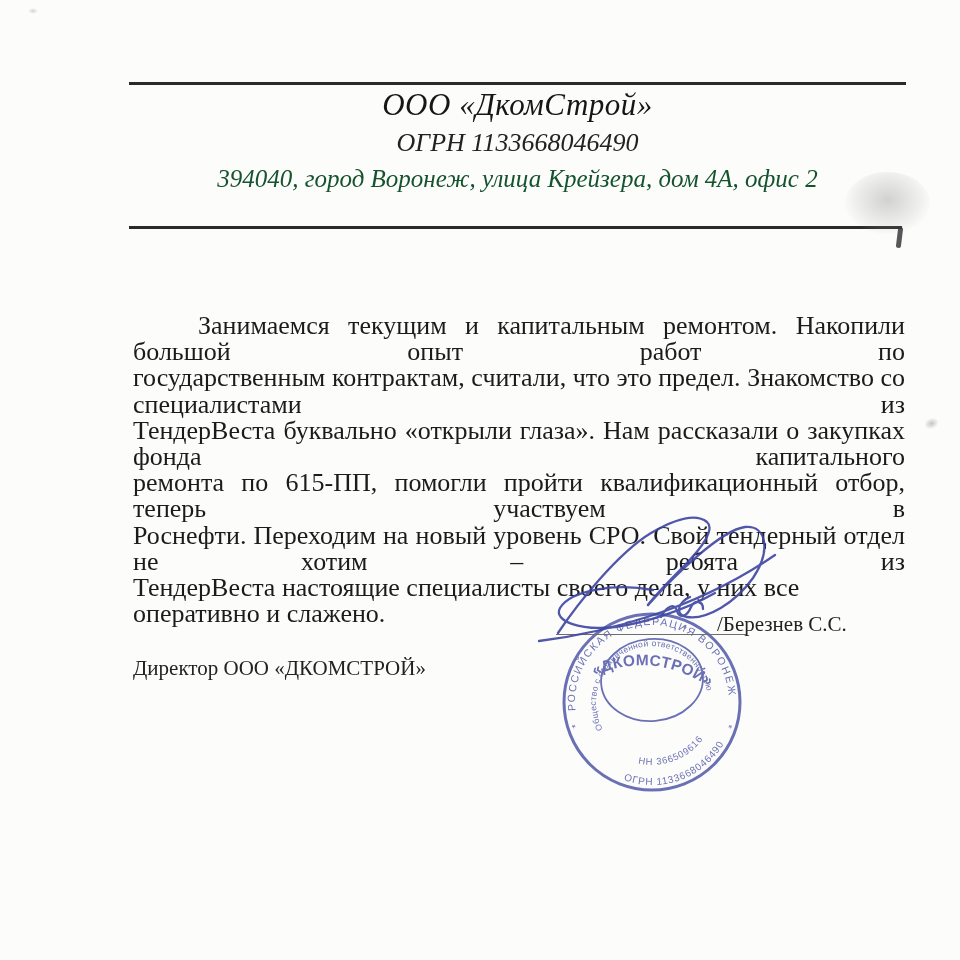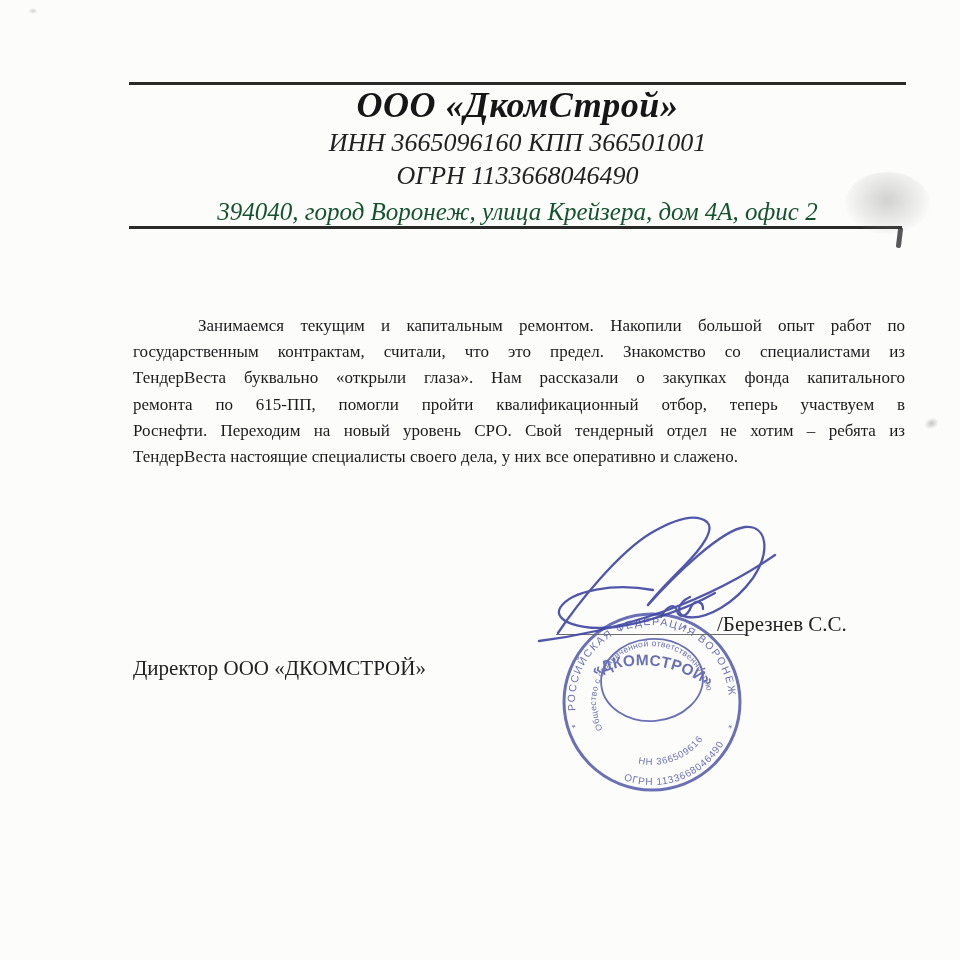--- a/index.html
+++ b/index.html
@@ -13,26 +13,26 @@
     overflow: hidden;
   }
   .abs { position: absolute; }
 
   
   .rule { position: absolute; background: #2a2a2a; }
   #rule-top    { left: 129px; top: 82px;  width: 777px; height: 3px; }
   #rule-bottom { left: 129px; top: 226px; width: 773px; height: 3px; }
 
   .head-wrap { position: absolute; left: 130px; top: 84px; width: 775px; text-align: center; }
-  .company-title { font-size: 36px; font-weight: bold; font-style: italic; line-height: 42px; letter-spacing: 0.5px; color: #161616; }
+  .company-title { font-size: 31px; font-weight: normal; font-style: italic; line-height: 42px; letter-spacing: 0.5px; color: #161616; }
   .head-line { font-size: 26px; font-style: italic; line-height: 33px; color: #222; }
   .head-addr { font-size: 25px; font-style: italic; line-height: 33px; margin-top: 3px; color: #14532d; }
 
   
-  .body-wrap { position: absolute; left: 133px; top: 313px; width: 772px; font-size: 17px; color: #1b1b1b; }
+  .body-wrap { position: absolute; left: 133px; top: 313px; width: 772px; font-size: 26px; color: #1b1b1b; }
   .body-line { text-align: justify; text-align-last: justify; line-height: 26.2px; white-space: normal; }
   .body-line.first { text-indent: 65px; }
   .body-line.last { text-align: left; text-align-last: left; }
 
   
   #director-label { left: 133px; top: 612px; font-size: 21px; color: #222; z-index: 3; margin-top: 44px; }
   #signer-name   { left: 717px; top: 612px; font-size: 21px; color: #222; z-index: 6; }
   #sign-line { left: 556px; top: 634px; width: 190px; height: 0; border-top: 1.3px solid #6e6e70; z-index: 6; }
 
   
@@ -51,21 +51,20 @@
     background: radial-gradient(rgba(150,150,150,0.4), rgba(0,0,0,0) 70%); }
 </style>
 </head>
 <body>
 
 <div class="rule" id="rule-top"></div>
 <div class="rule" id="rule-bottom"></div>
 
 <div class="head-wrap">
   <div class="company-title">ООО «ДкомСтрой»</div>
-  <div class="head-line">ИНН 3665096160 КПП 366501001</div>
   <div class="head-line">ОГРН 1133668046490</div>
   <div class="head-addr">394040, город Воронеж, улица Крейзера, дом 4А, офис 2</div>
 </div>
 
 <div class="body-wrap">
   <div class="body-line first">Занимаемся текущим и капитальным ремонтом. Накопили большой опыт работ по</div>
   <div class="body-line">государственным контрактам, считали, что это предел. Знакомство со специалистами из</div>
   <div class="body-line">ТендерВеста буквально «открыли глаза». Нам рассказали о закупках фонда капитального</div>
   <div class="body-line">ремонта по 615-ПП, помогли пройти квалификационный отбор, теперь участвуем в</div>
   <div class="body-line">Роснефти. Переходим на новый уровень СРО. Свой тендерный отдел не хотим – ребята из</div>

